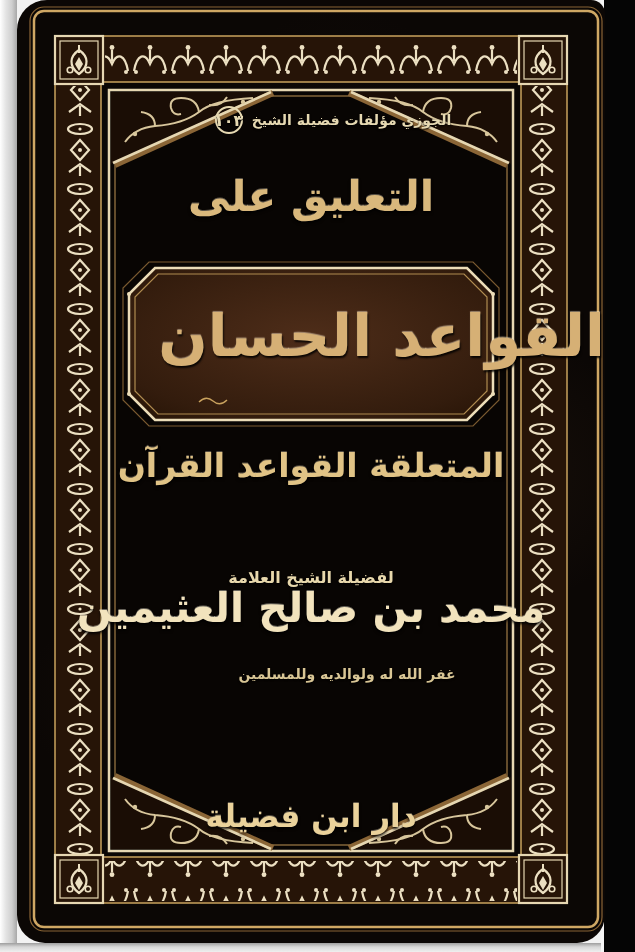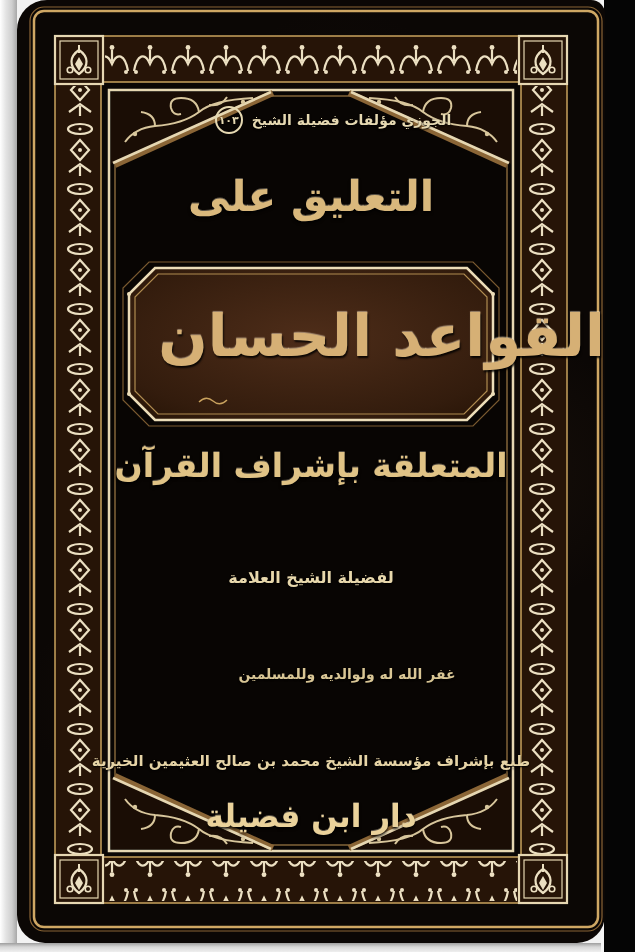--- a/index.html
+++ b/index.html
@@ -32,21 +32,21 @@
   .cover svg{position:absolute;left:0;top:0;z-index:1;}
   .txt{position:absolute;left:0;width:100%;text-align:center;z-index:2;direction:rtl;}
   .series-row{top:106px;display:flex;justify-content:center;align-items:center;gap:9px;}
   .series-label{
     font-size:14px;font-weight:bold;color:#e6d9b2;
     text-shadow:0 1px 2px #000;
   }
   .series-badge{
     display:inline-flex;align-items:center;justify-content:center;
     width:24px;height:24px;border:2px solid #e6d9b2;border-radius:50%;
-    font-size:11px;font-weight:bold;color:#e6d9b2;text-shadow:0 1px 1px #000;margin-left:44px;
+    font-size:16px;font-weight:bold;color:#e6d9b2;text-shadow:0 1px 1px #000;margin-left:44px;
   }
   .title-intro{
     top:172px;font-size:42px;font-weight:bold;color:#d9b87c;
     text-shadow:0 2px 3px rgba(0,0,0,.9),0 -1px 0 rgba(255,240,210,.35);
   }
   .main-title{
     top:302px;font-size:58px;font-weight:bold;color:#d6b075;letter-spacing:1px;
     text-shadow:1px 2px 2px rgba(0,0,0,.85),0 -1px 1px rgba(255,236,200,.5);
     text-align:right;
   }
@@ -171,21 +171,21 @@
       </g>
     </svg>
 
     <div class="txt series-row">
       <span class="series-label">الجوزي مؤلفات فضيلة الشيخ</span>
       <span class="series-badge">١٠٣</span>
     </div>
 
     <div class="txt title-intro">التعليق على</div>
     <div class="txt main-title">القواعد الحسان</div>
-    <div class="txt subtitle">المتعلقة بإشراف القرآن</div>
+    <div class="txt subtitle">المتعلقة القواعد القرآن</div>
 
     <div class="txt honorific">لفضيلة الشيخ العلامة</div>
+    <div class="txt author-name">محمد بن صالح العثيمين</div>
     <div class="txt dua">غفر الله له ولوالديه وللمسلمين</div>
 
-    <div class="txt supervision">طبع بإشراف مؤسسة الشيخ محمد بن صالح العثيمين الخيرية</div>
     <div class="txt publisher">دار ابن فضيلة</div>
   </div>
 </div>
 
 </body></html>

